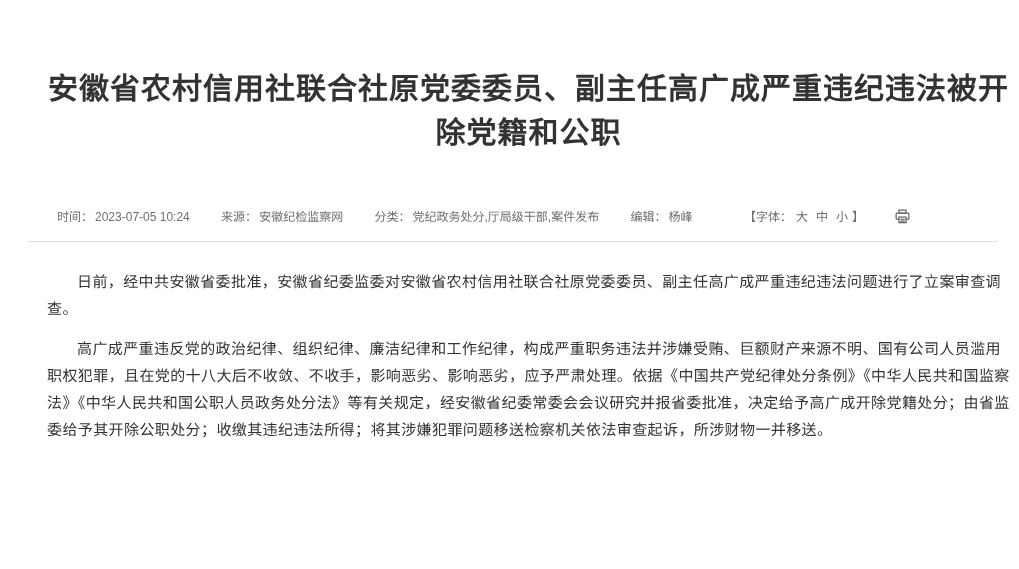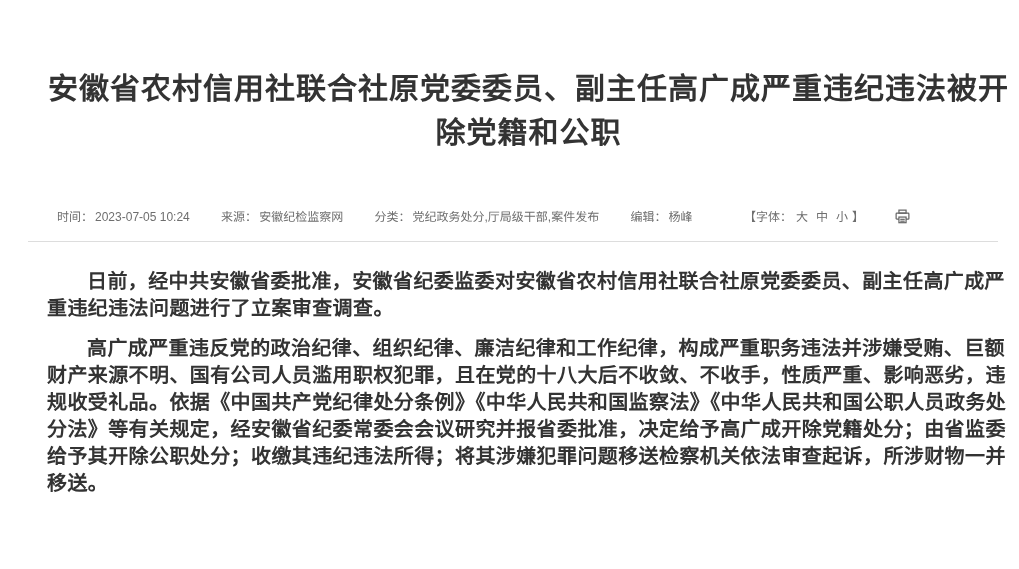--- a/index.html
+++ b/index.html
@@ -57,26 +57,25 @@
     border-top: 1px solid #dddddd;
     margin: 17px 21px 0 28px;
   }
   .body-text {
     margin: 26px 9px 0 47px;
     width: 963px;
     box-sizing: border-box;
   }
   .body-text p {
     margin: 0 0 13px 0;
-    font-size: 20px;
+    font-size: 15px;
     line-height: 27px;
     color: #333333;
     text-indent: 2em;
     letter-spacing: 0.4px;
-    font-weight: bold;
   }
 </style>
 </head>
 <body>
 
 <div class="page">
 
   <h1 class="title">安徽省农村信用社联合社原党委委员、副主任高广成严重违纪违法被开除党籍和公职</h1>
 
   <div class="meta">
@@ -96,16 +95,16 @@
           <rect x="4.2" y="8.6" width="7.6" height="6" fill="#ffffff"></rect>
           <line x1="5.6" y1="11" x2="10.4" y2="11"></line>
           <line x1="5.6" y1="13" x2="10.4" y2="13"></line>
         </svg></span>
   </div>
 
   <hr class="divider">
 
   <div class="body-text">
     <p>日前，经中共安徽省委批准，安徽省纪委监委对安徽省农村信用社联合社原党委委员、副主任高广成严重违纪违法问题进行了立案审查调查。</p>
-    <p>高广成严重违反党的政治纪律、组织纪律、廉洁纪律和工作纪律，构成严重职务违法并涉嫌受贿、巨额财产来源不明、国有公司人员滥用职权犯罪，且在党的十八大后不收敛、不收手，性质严重、影响恶劣，违规收受礼品。依据《中国共产党纪律处分条例》《中华人民共和国监察法》《中华人民共和国公职人员政务处分法》等有关规定，经安徽省纪委常委会会议研究并报省委批准，决定给予高广成开除党籍处分；由省监委给予其开除公职处分；收缴其违纪违法所得；将其涉嫌犯罪问题移送检察机关依法审查起诉，所涉财物一并移送。</p>
+    <p>高广成严重违反党的政治纪律、组织纪律、廉洁纪律和工作纪律，构成严重职务违法并涉嫌受贿、巨额财产来源不明、国有公司人员滥用职权犯罪，且在党的十八大后不收敛、不收手，影响恶劣、影响恶劣，应予严肃处理。依据《中国共产党纪律处分条例》《中华人民共和国监察法》《中华人民共和国公职人员政务处分法》等有关规定，经安徽省纪委常委会会议研究并报省委批准，决定给予高广成开除党籍处分；由省监委给予其开除公职处分；收缴其违纪违法所得；将其涉嫌犯罪问题移送检察机关依法审查起诉，所涉财物一并移送。</p>
   </div>
 
 </div>
 
 </body></html>

